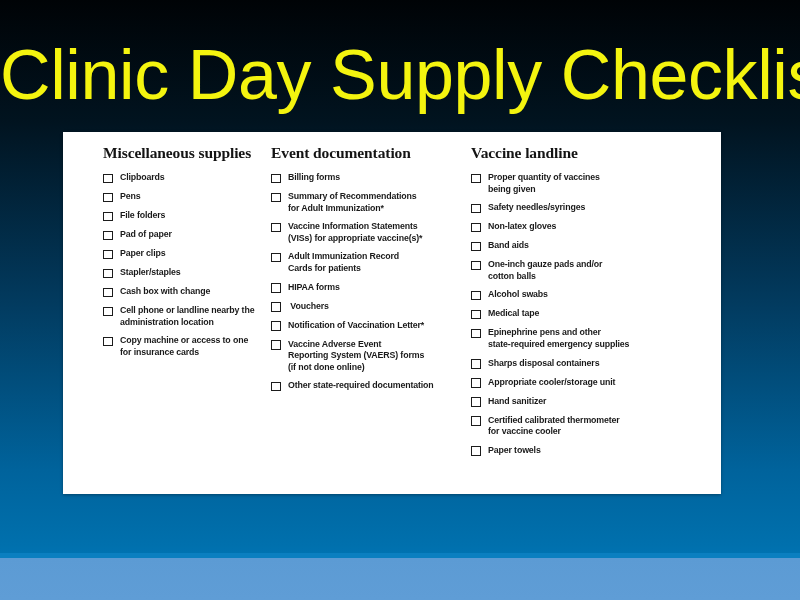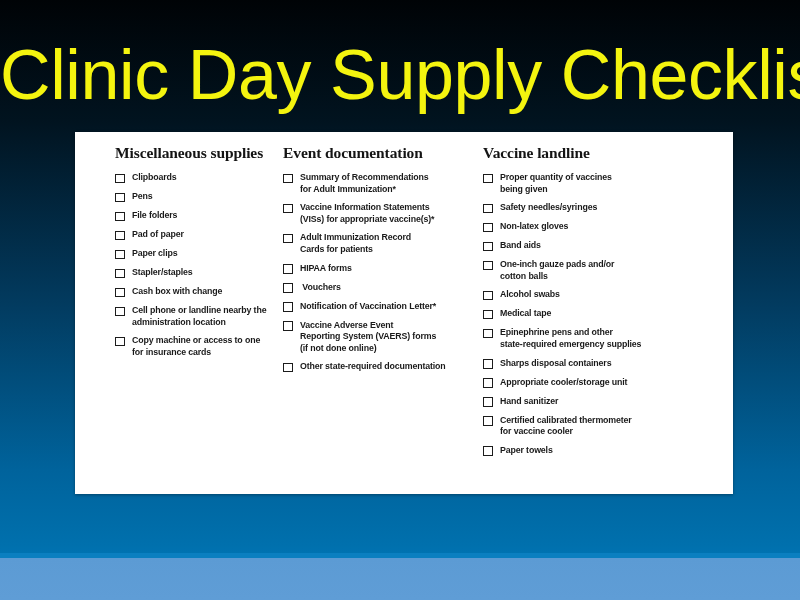--- a/index.html
+++ b/index.html
@@ -62,21 +62,20 @@
   }
 
   .card {
     position: absolute;
     left: 63px;
     top: 132px;
     width: 658px;
     height: 362px;
     background: #ffffff;
     box-shadow: 0 1px 3px rgba(0,0,0,0.35);
-    margin-left: 12px;
   }
 
   .columns {
     position: absolute;
     left: 0;
     top: 0;
     width: 100%;
     height: 100%;
     display: flex;
     box-sizing: border-box;
@@ -185,20 +184,24 @@
               <span class="item-label">Copy machine or access to one
 for insurance cards</span>
             </li>
           </ul>
         </div>
         <div class="column col-1">
           <div class="col-head">Event documentation</div>
           <ul class="items">
             <li class="item">
               <span class="checkbox"></span>
+              <span class="item-label">Billing forms</span>
+            </li>
+            <li class="item">
+              <span class="checkbox"></span>
               <span class="item-label">Summary of Recommendations
 for Adult Immunization*</span>
             </li>
             <li class="item">
               <span class="checkbox"></span>
               <span class="item-label">Vaccine Information Statements
 (VISs) for appropriate vaccine(s)*</span>
             </li>
             <li class="item">
               <span class="checkbox"></span>

